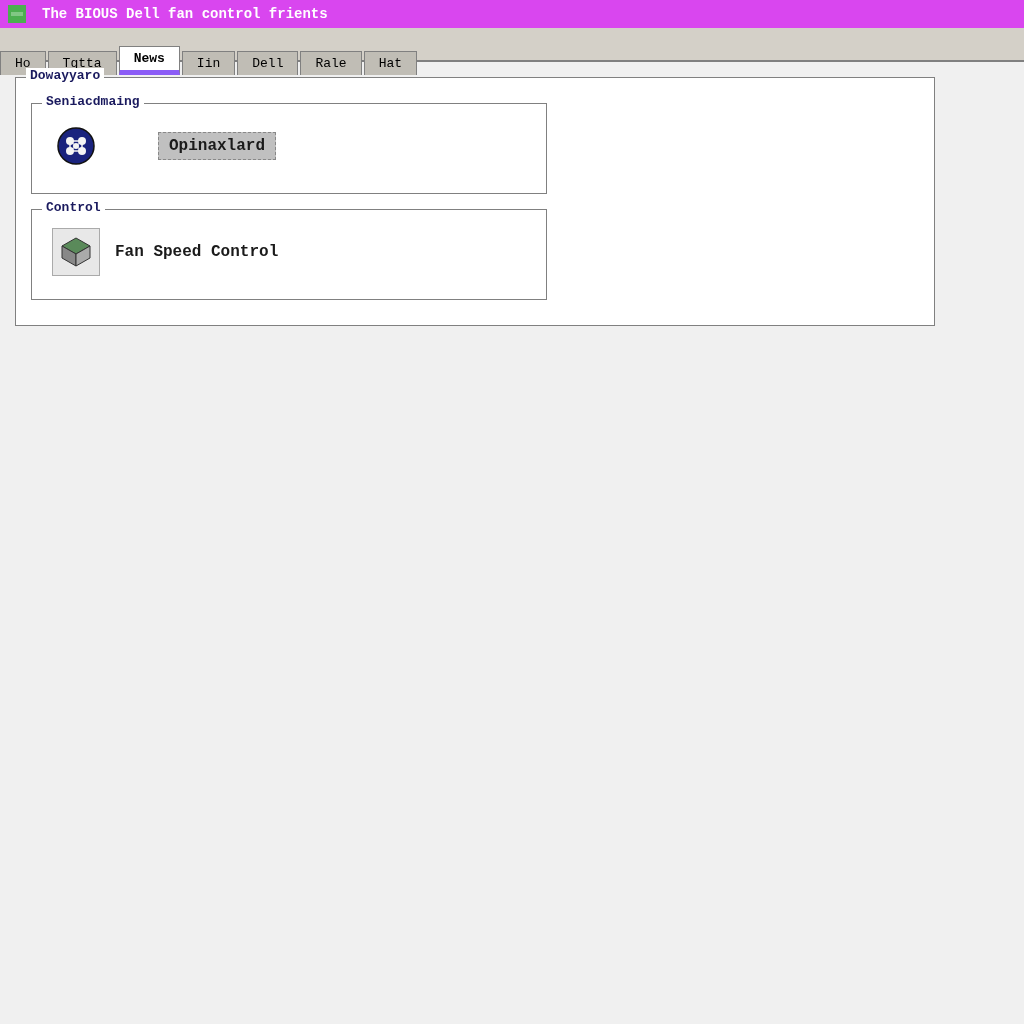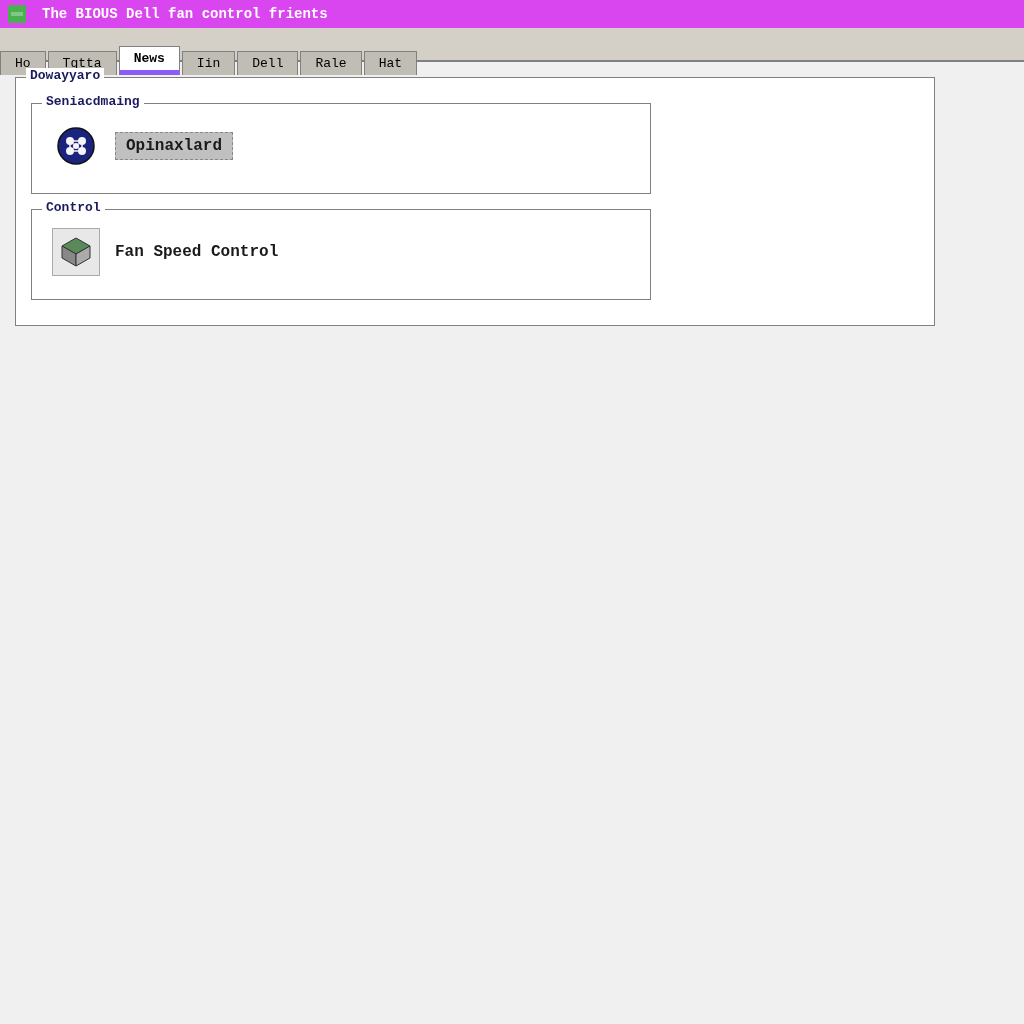--- a/index.html
+++ b/index.html
@@ -101,21 +101,21 @@
       color: #1a1a5e;
     }
 
     .inner-group {
       border: 1px solid #808080;
       background: white;
       padding: 10px 15px 15px 15px;
       position: relative;
       margin-top: 15px;
       margin-bottom: 10px;
-      width: 620px;
+      width: 516px;
     }
 
     .inner-group-label {
       position: absolute;
       top: -10px;
       left: 10px;
       background: white;
       padding: 0 4px;
       font-size: 13px;
       font-family: 'Courier New', Courier, monospace;
@@ -148,20 +148,21 @@
 
     .item-label-selected {
       font-size: 16px;
       font-family: 'Courier New', Courier, monospace;
       font-weight: bold;
       color: #1a1a1a;
       border: 1px dashed #888;
       background: #c0c0c0;
       padding: 4px 10px;
       display: inline-block;
+      margin-left: 43px;
     }
 
     
     .shield-icon svg,
     .brain-icon svg,
     .cube-icon svg {
       width: 40px;
       height: 40px;
     }
 

